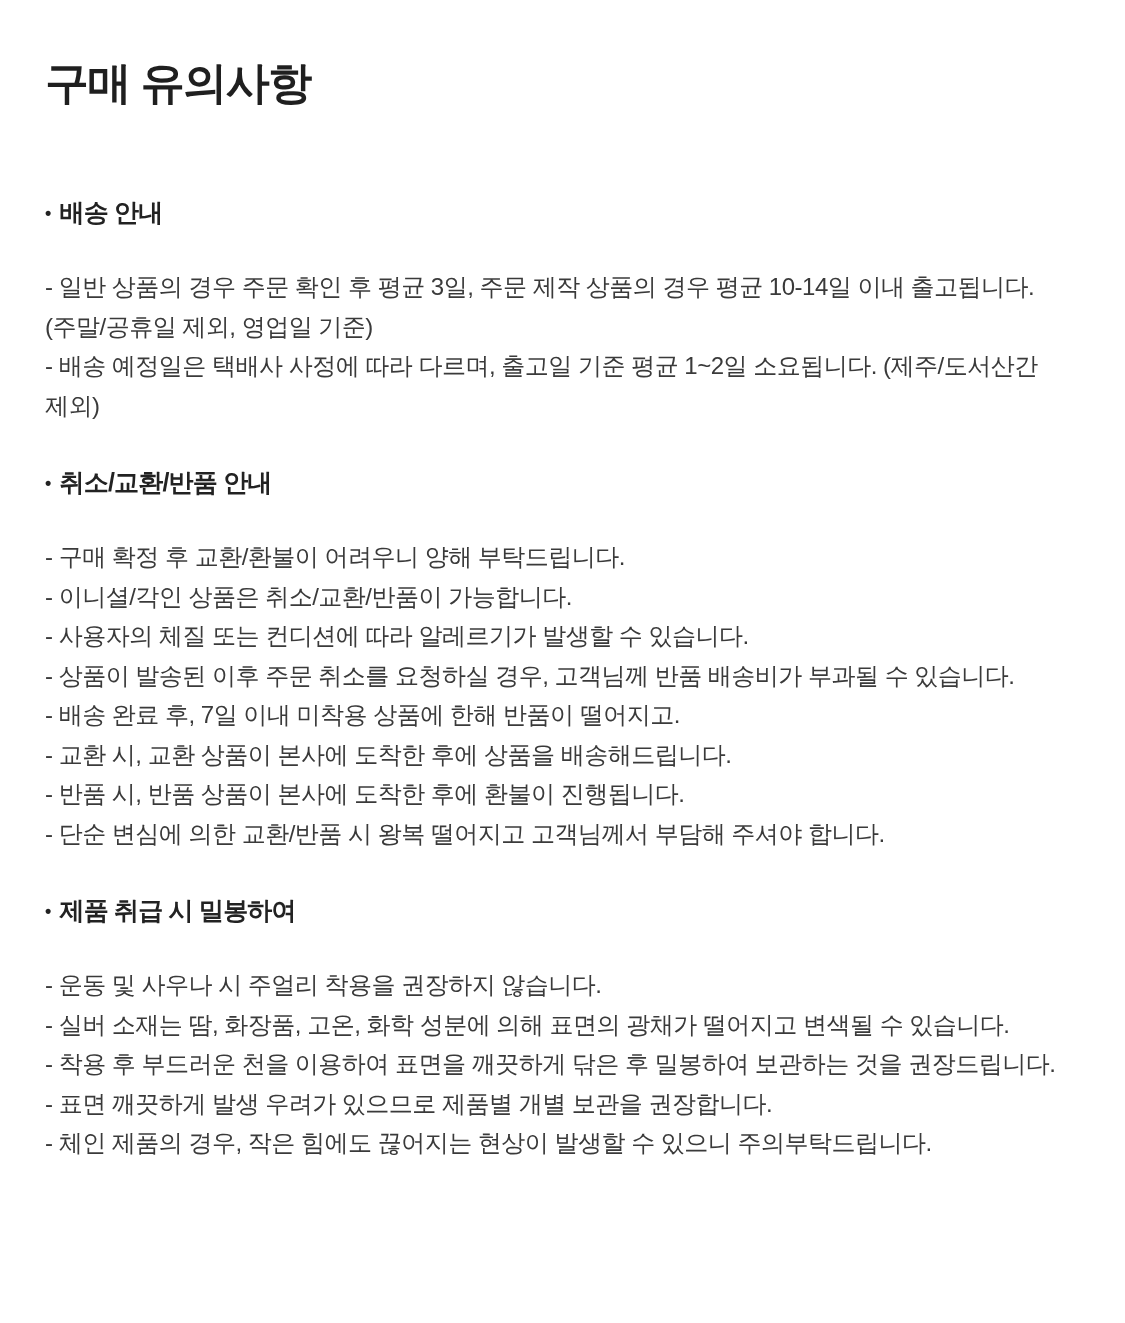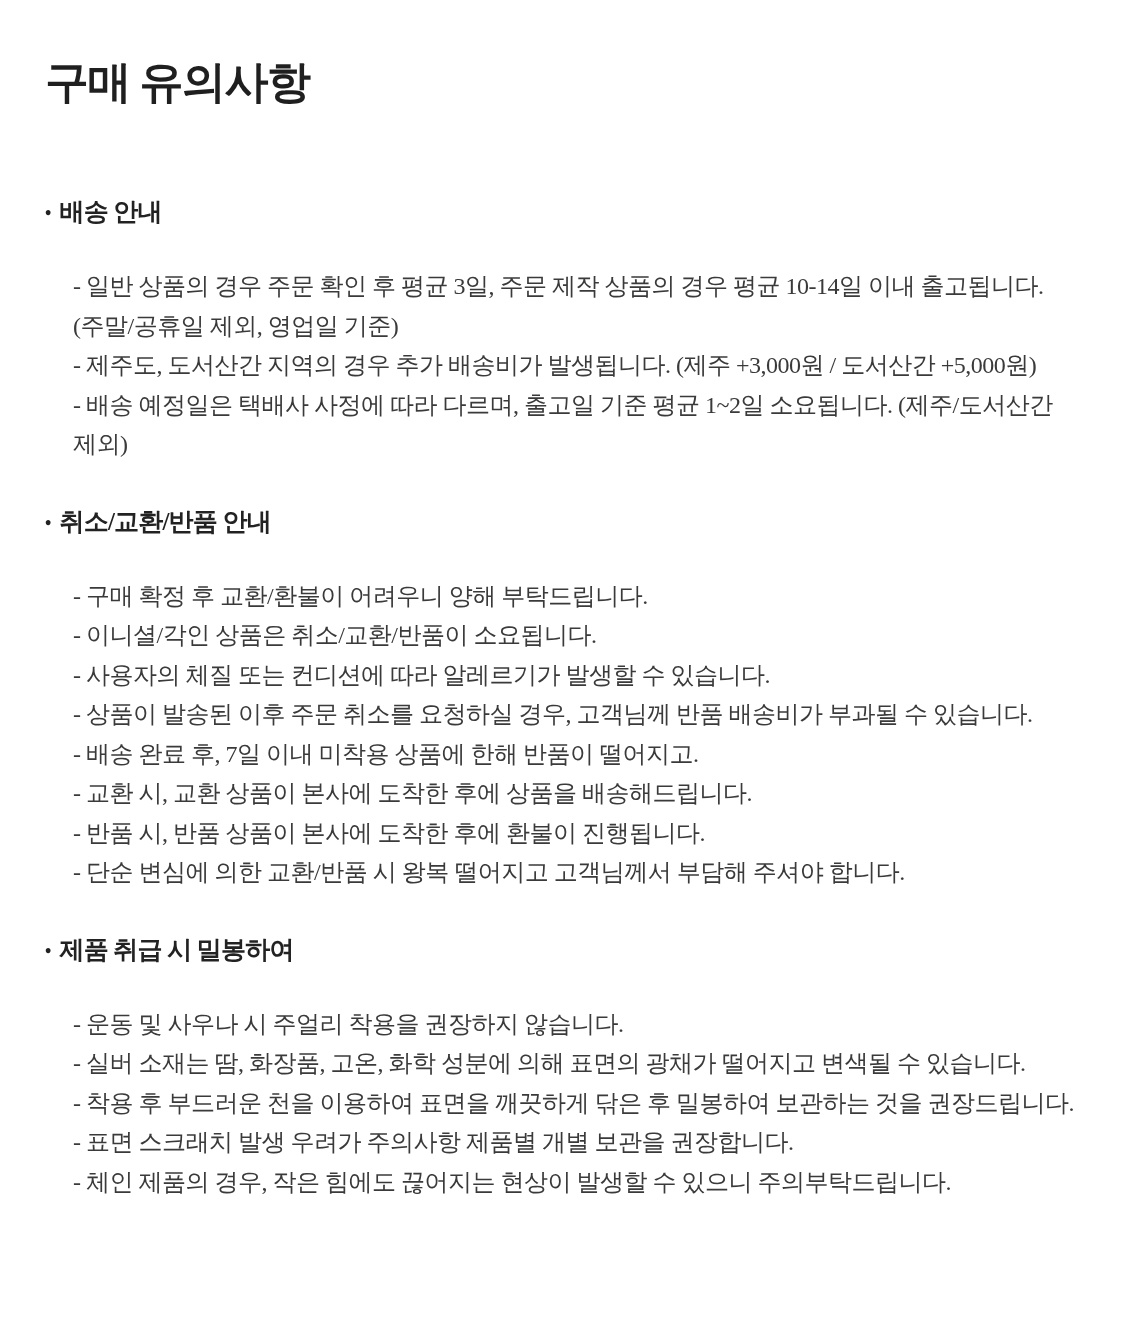--- a/index.html
+++ b/index.html
@@ -10,21 +10,20 @@
   }
   body {
     width: 1125px;
     height: 1323px;
     overflow: hidden;
   }
   .container {
     box-sizing: border-box;
     width: 905px;
     padding: 46px 45px 0 45px;
-    font-family: Liberation Serif, serif;
   }
   .page-title {
     margin: 10px 0 87px 0;
     font-size: 44px;
     line-height: 54px;
     font-weight: 700;
     color: #1f1f1f;
     letter-spacing: -1.5px;
   }
   .section { margin: 0; }
@@ -40,21 +39,20 @@
   }
   .bullet {
     font-size: 18px;
     margin-right: 9px;
     position: relative;
     top: 1px;
     color: #222222;
   }
   .section-lines {
     margin-top: 40px;
-    margin-left: 28px;
   }
   .line {
     font-size: 24px;
     line-height: 39.5px;
     font-weight: 400;
     color: #3a3a3a;
     letter-spacing: -0.5px;
     white-space: nowrap;
   }
 </style>
@@ -66,50 +64,49 @@
   <h1 class="page-title">구매 유의사항</h1>
 
   <section class="section">
     <div class="section-heading">
       <span class="bullet">•</span>
       <span>배송 안내</span>
     </div>
     <div class="section-lines">
       <div class="line">- 일반 상품의 경우 주문 확인 후 평균 3일, 주문 제작 상품의 경우 평균 10-14일 이내 출고됩니다.</div>
       <div class="line">(주말/공휴일 제외, 영업일 기준)</div>
-      <div class="line">- 제주도, 도서산간 지역의 경우 추가 배송비가 발생됩니다. (제주 +3,000원 / 도서산간 +5,000원)</div>
       <div class="line">- 배송 예정일은 택배사 사정에 따라 다르며, 출고일 기준 평균 1~2일 소요됩니다. (제주/도서산간</div>
       <div class="line">제외)</div>
     </div>
   </section>
 
   <section class="section">
     <div class="section-heading">
       <span class="bullet">•</span>
       <span>취소/교환/반품 안내</span>
     </div>
     <div class="section-lines">
       <div class="line">- 구매 확정 후 교환/환불이 어려우니 양해 부탁드립니다.</div>
-      <div class="line">- 이니셜/각인 상품은 취소/교환/반품이 소요됩니다.</div>
+      <div class="line">- 이니셜/각인 상품은 취소/교환/반품이 가능합니다.</div>
       <div class="line">- 사용자의 체질 또는 컨디션에 따라 알레르기가 발생할 수 있습니다.</div>
       <div class="line">- 상품이 발송된 이후 주문 취소를 요청하실 경우, 고객님께 반품 배송비가 부과될 수 있습니다.</div>
       <div class="line">- 배송 완료 후, 7일 이내 미착용 상품에 한해 반품이 떨어지고.</div>
       <div class="line">- 교환 시, 교환 상품이 본사에 도착한 후에 상품을 배송해드립니다.</div>
       <div class="line">- 반품 시, 반품 상품이 본사에 도착한 후에 환불이 진행됩니다.</div>
       <div class="line">- 단순 변심에 의한 교환/반품 시 왕복 떨어지고 고객님께서 부담해 주셔야 합니다.</div>
     </div>
   </section>
 
   <section class="section">
     <div class="section-heading">
       <span class="bullet">•</span>
       <span>제품 취급 시 밀봉하여</span>
     </div>
     <div class="section-lines">
       <div class="line">- 운동 및 사우나 시 주얼리 착용을 권장하지 않습니다.</div>
       <div class="line">- 실버 소재는 땀, 화장품, 고온, 화학 성분에 의해 표면의 광채가 떨어지고 변색될 수 있습니다.</div>
       <div class="line">- 착용 후 부드러운 천을 이용하여 표면을 깨끗하게 닦은 후 밀봉하여 보관하는 것을 권장드립니다.</div>
-      <div class="line">- 표면 스크래치 발생 우려가 주의사항 제품별 개별 보관을 권장합니다.</div>
+      <div class="line">- 표면 깨끗하게 발생 우려가 있으므로 제품별 개별 보관을 권장합니다.</div>
       <div class="line">- 체인 제품의 경우, 작은 힘에도 끊어지는 현상이 발생할 수 있으니 주의부탁드립니다.</div>
     </div>
   </section>
 
 </div>
 
 </body></html>

